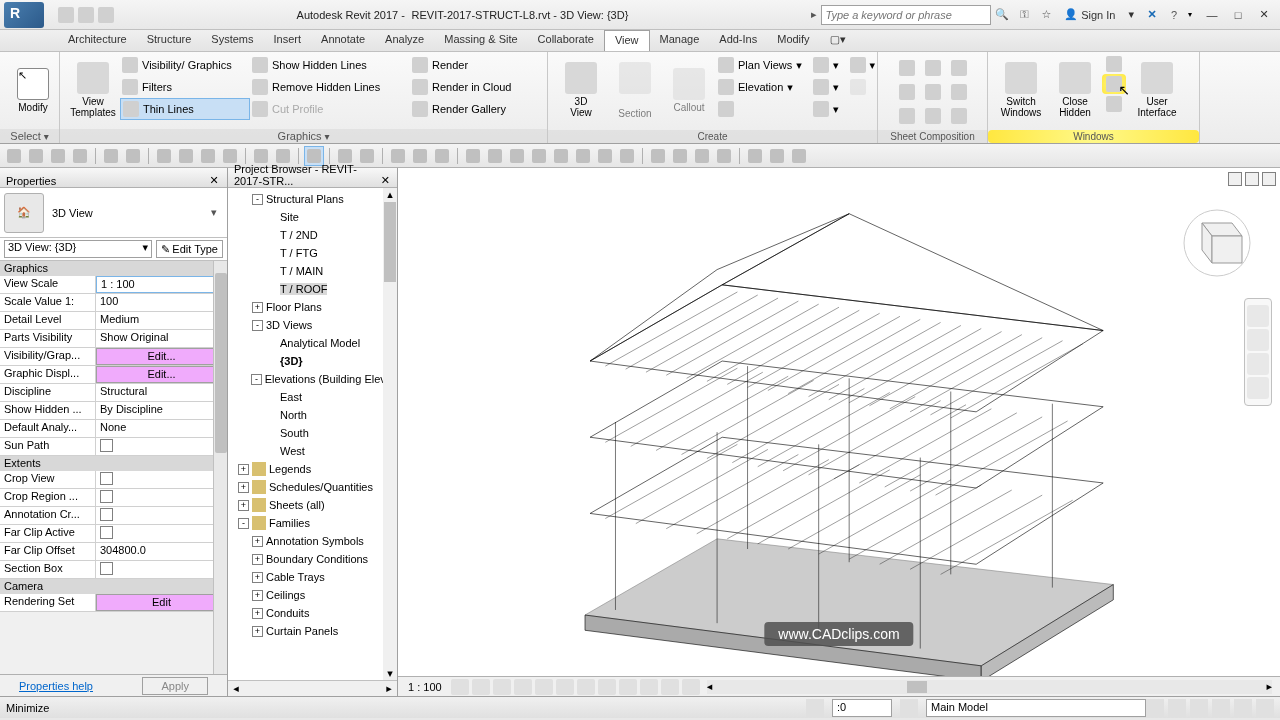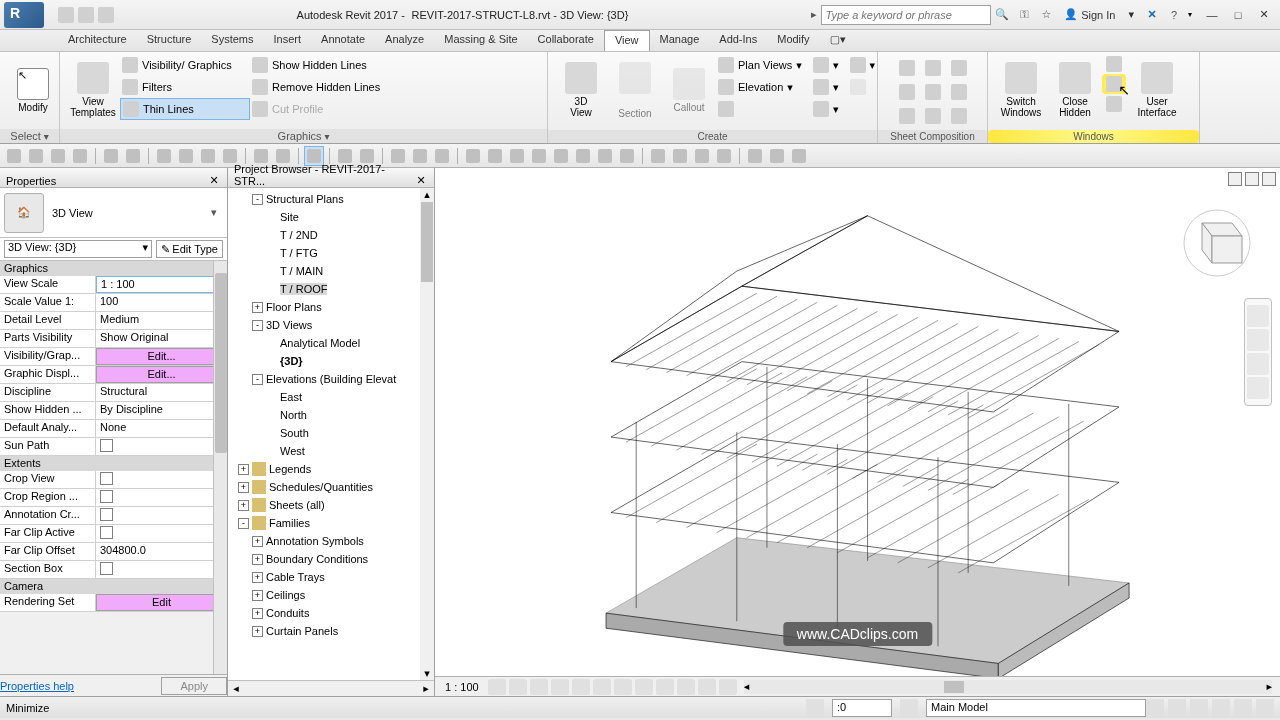--- a/index.html
+++ b/index.html
@@ -61,29 +61,29 @@
 .instance-row { display: flex; padding: 2px 4px; gap: 4px; background: #fff; border-bottom: 1px solid #c0c0c0; }
 .instance-select { flex: 1; border: 1px solid #a0a0a0; height: 18px; padding: 0 3px; background: #fff; }
 .edit-type { display: flex; align-items: center; gap: 2px; padding: 0 4px; border: 1px solid #a0a0a0; cursor: pointer; }
 .prop-group { background: #d8d8d8; padding: 1px 4px; font-weight: 500; display: flex; justify-content: space-between; }
 .prop-row { display: flex; border-bottom: 1px solid #d0d0d0; background: #fff; height: 18px; }
 .prop-label { width: 96px; padding: 1px 4px; border-right: 1px solid #d0d0d0; overflow: hidden; text-overflow: ellipsis; white-space: nowrap; }
 .prop-value { flex: 1; padding: 1px 4px; overflow: hidden; }
 .prop-value.input { border: 1px solid #7ab5e8; background: #fff; }
 .prop-btn { text-align: center; background: #f0abfc; border: 1px solid #a0a0a0; cursor: pointer; }
 .prop-check { width: 13px; height: 13px; border: 1px solid #808080; background: #fff; }
-.props-footer { height: 22px; border-top: 1px solid #b0b0b0; display: flex; justify-content: space-between; align-items: center; padding: 0 0; }
+.props-footer { height: 22px; border-top: 1px solid #b0b0b0; display: flex; justify-content: space-between; align-items: center; padding: 0 19px; }
 .props-footer a { color: #0066cc; text-decoration: underline; cursor: pointer; }
 .apply-btn { padding: 2px 18px; border: 1px solid #a0a0a0; background: #f0f0f0; color: #888; }
 .props-scroll { flex: 1; overflow: hidden; position: relative; }
 .props-scrollbar { position: absolute; right: 0; top: 0; width: 14px; height: 100%; background: #e8e8e8; border-left: 1px solid #c0c0c0; }
 .props-thumb { position: absolute; width: 12px; left: 1px; background: #c0c0c0; border-radius: 2px; }
 
 
-.browser { width: 207px; background: #fff; border-right: 1px solid #a0a0a0; display: flex; flex-direction: column; }
+.browser { width: 170px; background: #fff; border-right: 1px solid #a0a0a0; display: flex; flex-direction: column; }
 .tree { flex: 1; overflow: hidden; padding: 2px; position: relative; }
 .tree-item { display: flex; align-items: center; height: 18px; cursor: pointer; }
 .tree-toggle { width: 11px; height: 11px; border: 1px solid #808080; display: flex; align-items: center; justify-content: center; font-size: 9px; margin-right: 3px; }
 .tree-spacer { display: inline-block; }
 .tree-label { white-space: nowrap; }
 .tree-label.bold { font-weight: bold; }
 .tree-label.sel { background: #d8d8d8; }
 .tree-scroll { position: absolute; right: 0; top: 0; width: 14px; height: 100%; background: #f0f0f0; }
 .browser-hscroll { height: 16px; background: #f0f0f0; border-top: 1px solid #c0c0c0; display: flex; justify-content: space-between; }
 .hs-btn { width: 16px; display: flex; align-items: center; justify-content: center; }
@@ -198,20 +198,34 @@
             <div class="ricon"></div>
             <span class="rtext">Show Hidden Lines</span>
           </div>
         <div class="rrow">
             <div class="ricon"></div>
             <span class="rtext">Remove Hidden Lines</span>
           </div>
         <div class="rrow" style="color:#aaa;">
             <div class="ricon"></div>
             <span class="rtext">Cut Profile</span>
+          </div>
+      </div>
+      <div style="display:flex;flex-direction:column;width:120px;">
+        <div class="rrow">
+            <div class="ricon"></div>
+            <span class="rtext">Render</span>
+          </div>
+        <div class="rrow">
+            <div class="ricon"></div>
+            <span class="rtext">Render in Cloud</span>
+          </div>
+        <div class="rrow">
+            <div class="ricon"></div>
+            <span class="rtext">Render Gallery</span>
           </div>
       </div>
     </div>
     <div class="rpanel-label"><span>Graphics</span> ▾</div>
   </div>
 
   <div class="rpanel" style="width:330px;">
     <div style="display:flex;height:72px;">
       <div class="rbig">
         <div class="rbig-icon"></div>

